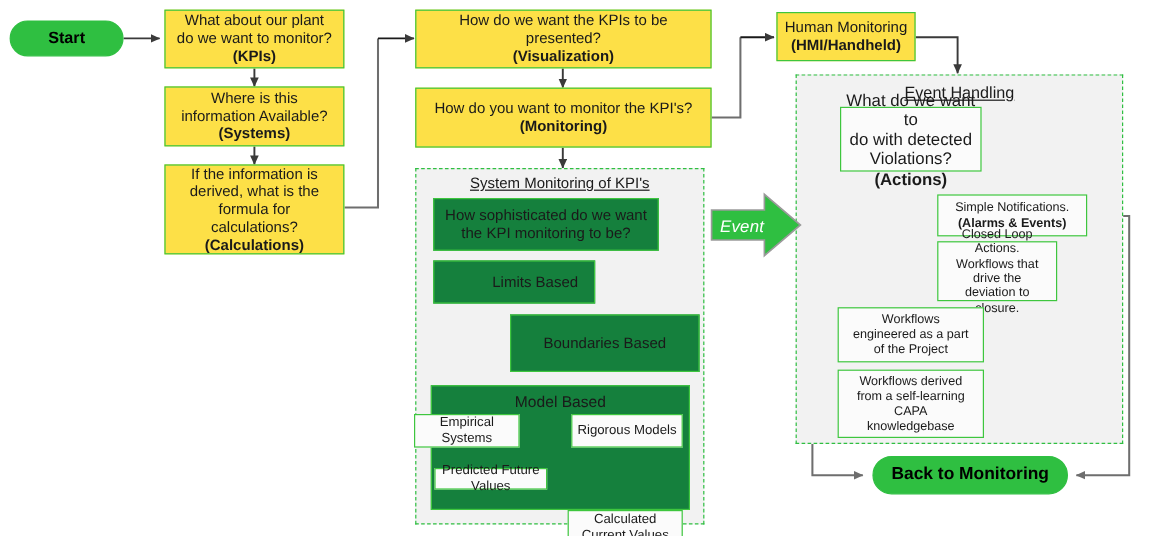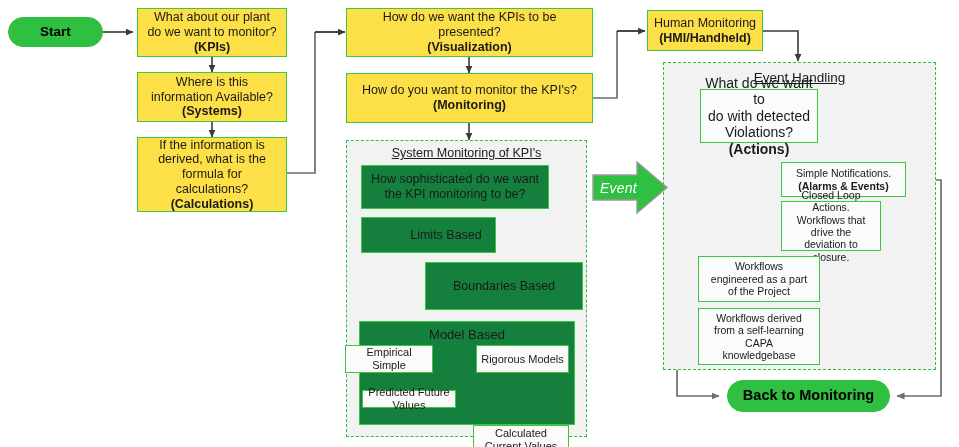--- a/index.html
+++ b/index.html
@@ -234,21 +234,21 @@
     <span>Boundaries Based</span>
   </div>
 
   <div class="node box-gray" style="left:359px; top:321px; width:216px; height:104px; display:block;">
     <div style="text-align:center; font-size:13px; padding-top:5px;">Model Based</div>
   </div>
 
   <div class="node box-white" style="left:345px; top:345px; width:88px; height:28px;">
     <div class="inner">
       <div>Empirical</div>
-      <div>Simple</div>
+      <div>Systems</div>
     </div>
   </div>
 
   <div class="node box-white" style="left:476px; top:345px; width:93px; height:28px;">
     <div class="inner">
       <div>Rigorous Models</div>
     </div>
   </div>
 
   <div class="node box-white" style="left:362px; top:390px; width:94px; height:18px;">

